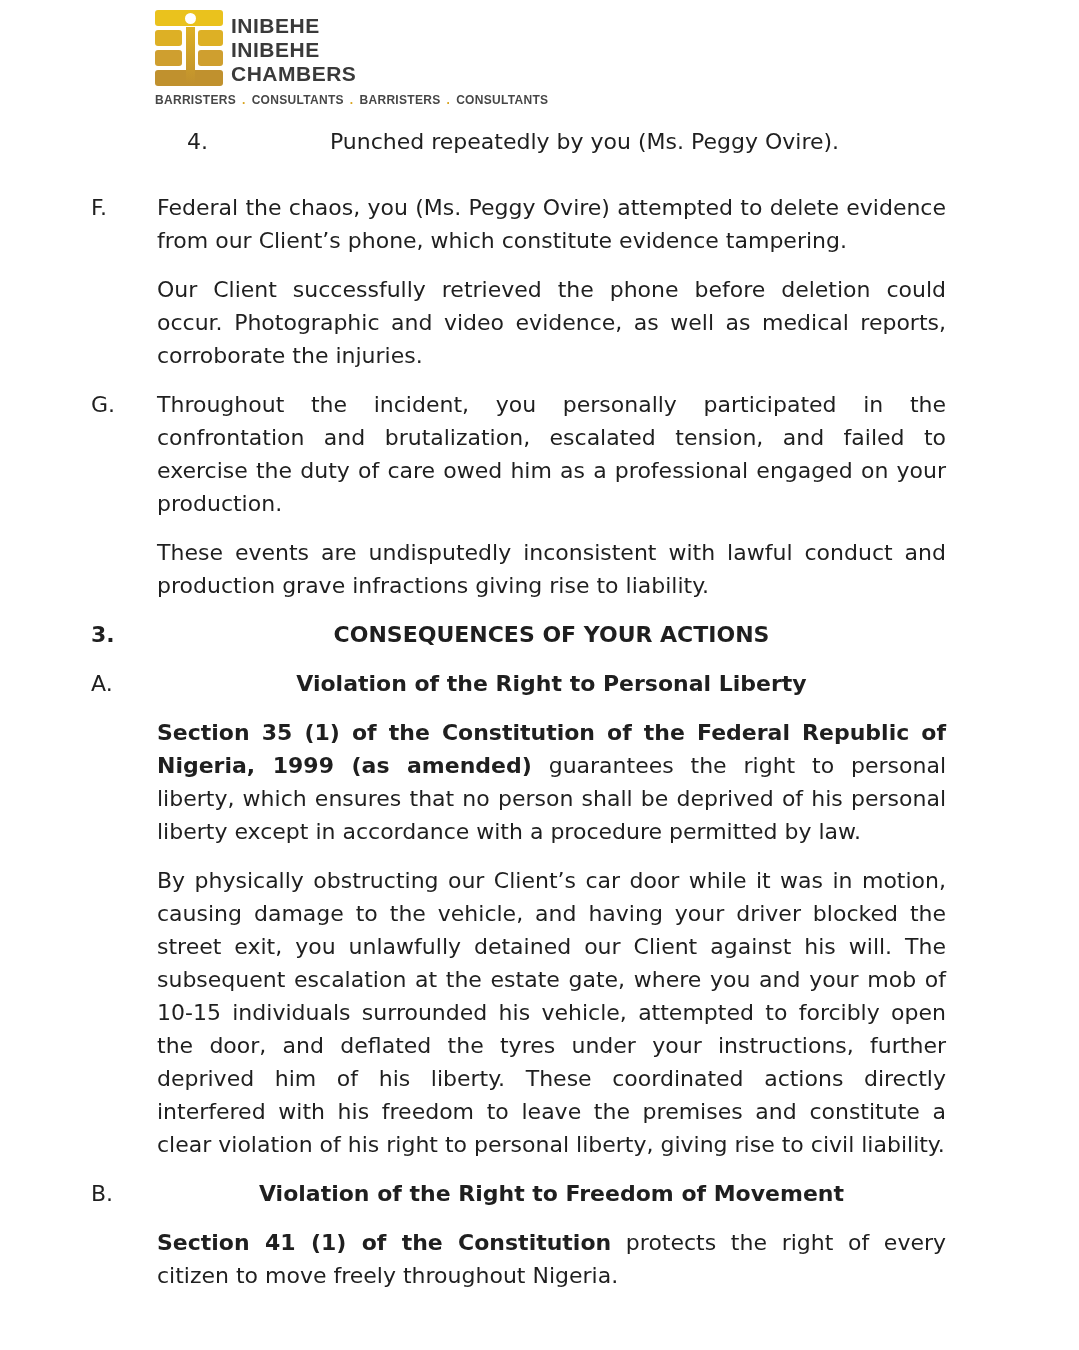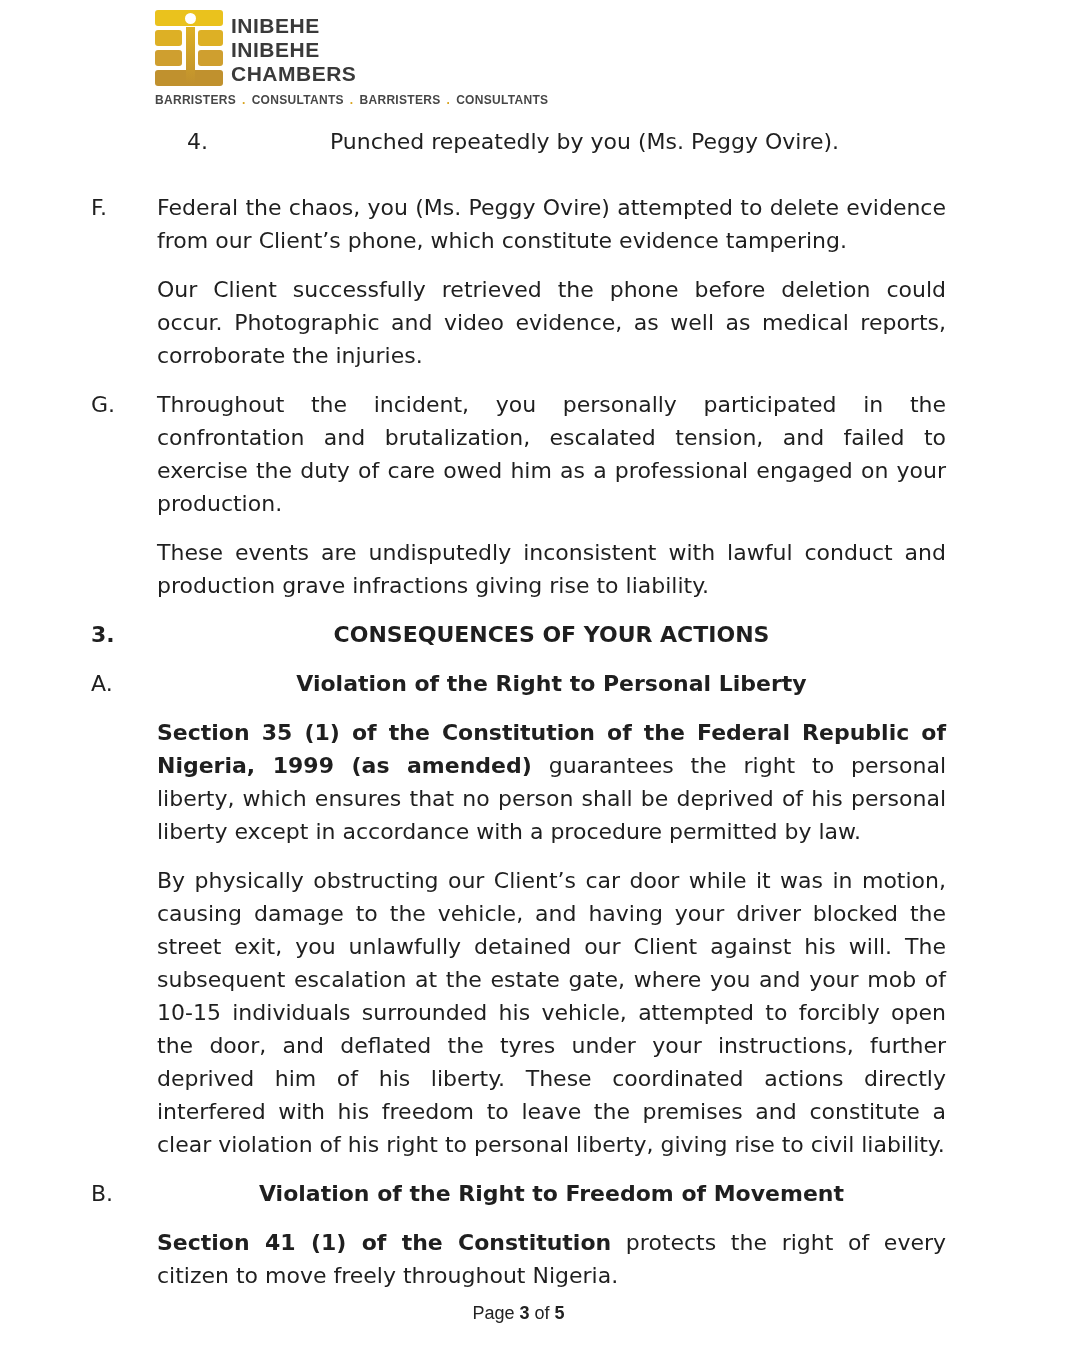--- a/index.html
+++ b/index.html
@@ -150,17 +150,14 @@
       <span class="marker">B.</span>
       <span class="ptext no-justify bold">Violation of the Right to Freedom of Movement</span>
     </div>
 
     <div class="para indent">
       <span class="ptext"><b>Section 41 (1) of the Constitution</b><span> protects the right of every citizen to move freely throughout Nigeria.</span></span>
     </div>
 
   </main>
 
-  <footer class="page-footer">
-    <span>Page </span><b>3</b><span> of </span><b>5</b>
-  </footer>
 
 </div>
 
 </body></html>

